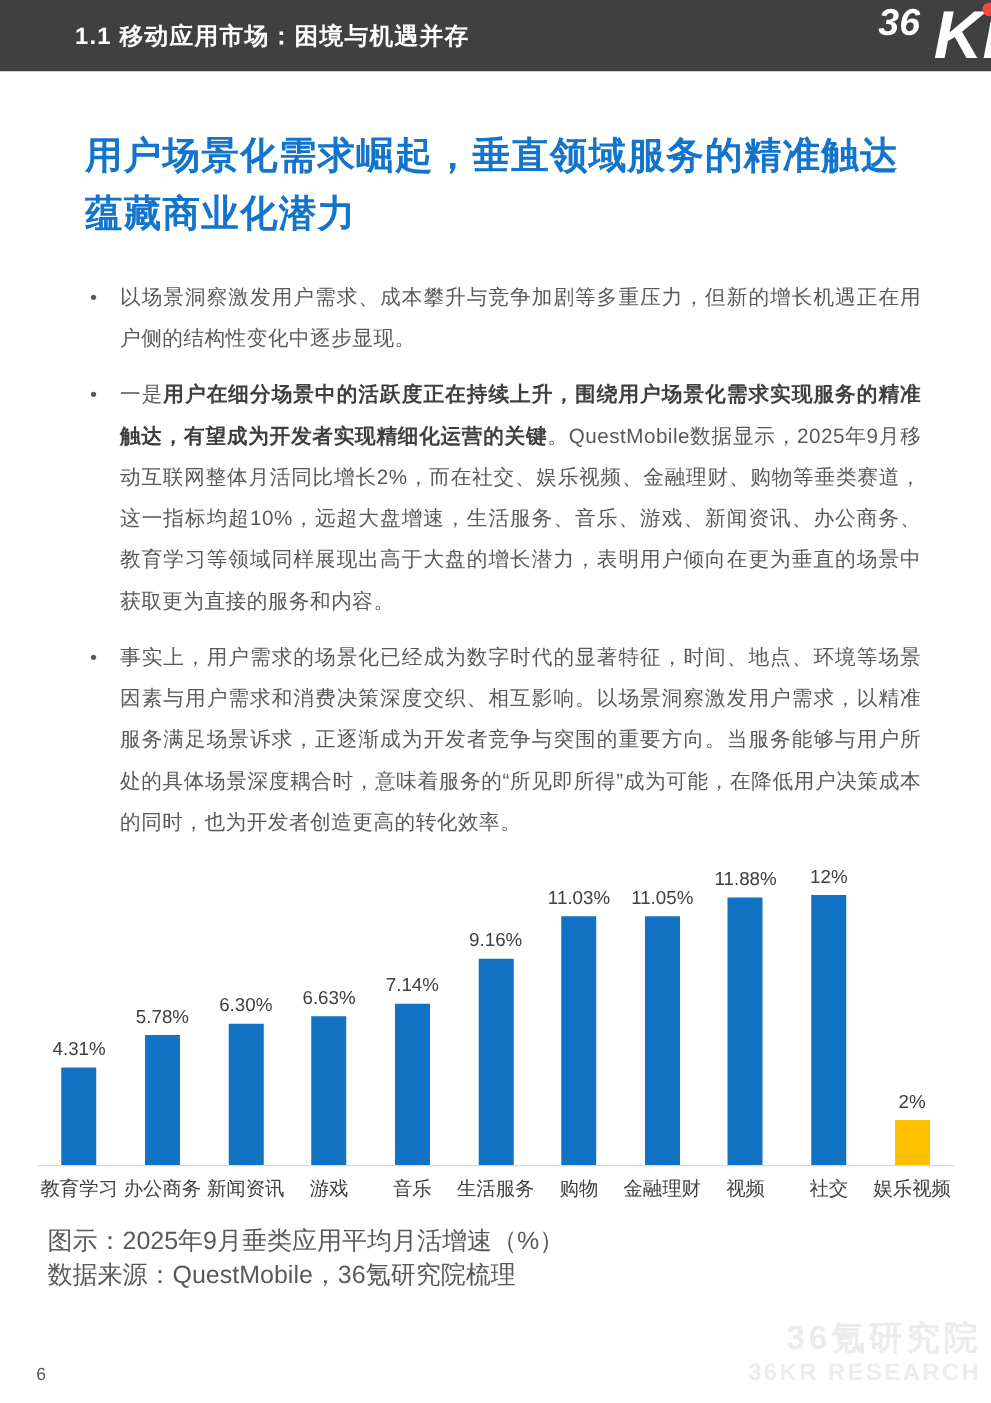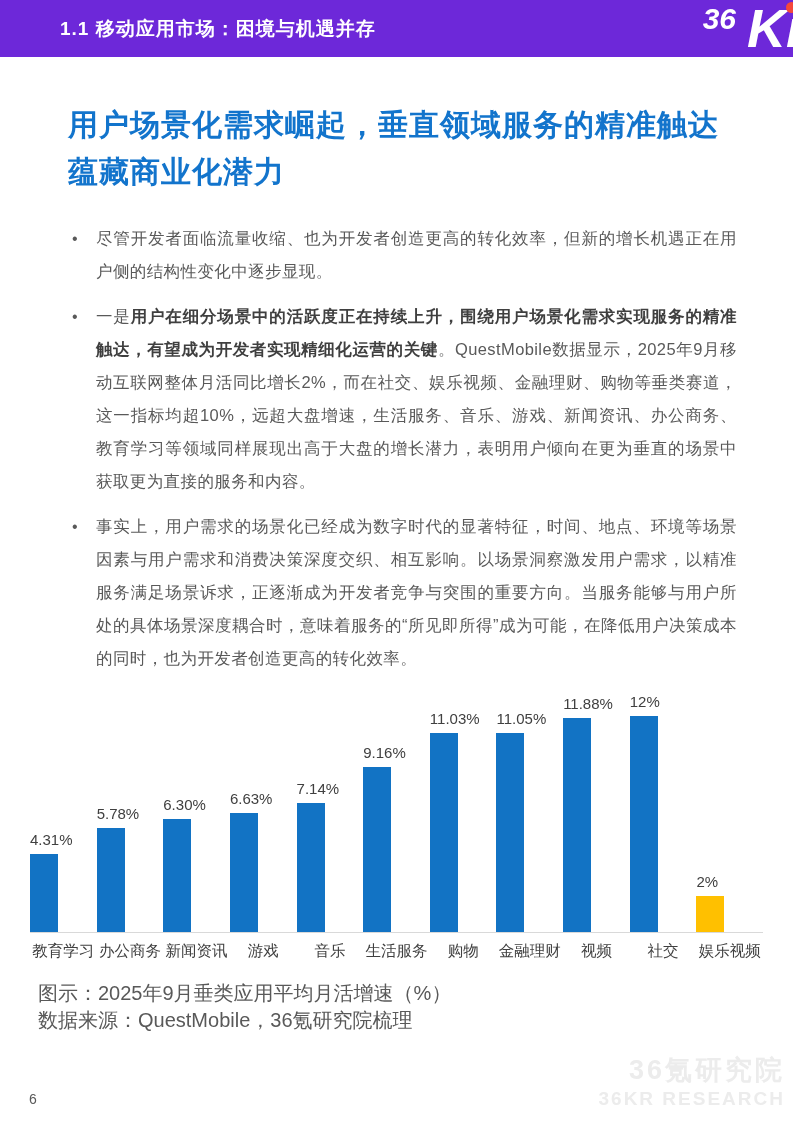--- a/index.html
+++ b/index.html
@@ -6,21 +6,21 @@
   html,body { background:#ffffff; }
   body {
     width:793px; height:1122px;
     font-family:"Liberation Sans","DejaVu Sans",sans-serif;
     position:relative; overflow:hidden;
   }
   .page { width:793px; height:1122px; position:relative; background:#fff; }
 
   
   .header {
-    height:57px; background:#6d28d9; position:relative; overflow:hidden;
+    height:57px; background:#404040; position:relative; overflow:hidden;
     display:flex; align-items:center;
   }
   .header-title {
     color:#ffffff; font-weight:bold; font-size:19px; margin-left:60px;
     letter-spacing:1px;
   }
   .logo { position:absolute; top:0; right:0; width:110px; height:57px; color:#fff; }
   .logo-36 { position:absolute; top:2px; right:57px; font-size:30px; font-weight:bold; font-style:italic; }
   .logo-kr { position:absolute; top:0px; right:-14px; font-size:54px; font-weight:bold; font-style:italic; line-height:57px; }
   .logo-dot { position:absolute; top:2px; right:-4px; width:11px; height:11px; border-radius:50%; background:#F5483B; }
@@ -39,21 +39,21 @@
     text-align:justify; letter-spacing:0.4px;
   }
   .bullet-text b { color:#3F3F3F; }
 
   
   .chart { margin:6px 30px 0 30px; }
   .chart-bars {
     display:flex; align-items:flex-end; height:246px;
     border-bottom:1px solid #D9D9D9;
   }
-  .ccol { flex:1; display:flex; flex-direction:column; align-items:flex-start; justify-content:flex-end; }
+  .ccol { flex:1; display:flex; flex-direction:column; align-items:center; justify-content:flex-end; }
   .bval { font-size:15px; color:#404040; margin-bottom:6px; white-space:nowrap; }
   .bar { width:28px; }
   .chart-x-labels { display:flex; }
   .xlab { flex:1; text-align:center; font-size:15.5px; color:#404040; padding-top:8px; white-space:nowrap; }
 
   .captions { margin:18px 0 0 38px; color:#595959; font-size:20px; line-height:27px; }
 
   
   .page-number { position:absolute; left:29px; bottom:15px; color:#595959; font-size:14px; }
   .watermark { position:absolute; right:8px; bottom:12px; text-align:right; color:#ECECEC; }
@@ -75,21 +75,21 @@
   </div>
 
   <div class="article-title">
     <div>用户场景化需求崛起，垂直领域服务的精准触达</div>
     <div>蕴藏商业化潜力</div>
   </div>
 
   <div class="bullets">
     <div class="bullet">
       <div class="bullet-dot">•</div>
-      <div class="bullet-text">尽管开发者面临流量收缩、也为开发者创造更高的转化效率，但新的增长机遇正在用户侧的结构性变化中逐步显现。</div>
+      <div class="bullet-text">以场景洞察激发用户需求、成本攀升与竞争加剧等多重压力，但新的增长机遇正在用户侧的结构性变化中逐步显现。</div>
     </div>
     <div class="bullet">
       <div class="bullet-dot">•</div>
       <div class="bullet-text"><span>一是</span><b>用户在细分场景中的活跃度正在持续上升，围绕用户场景化需求实现服务的精准触达，有望成为开发者实现精细化运营的关键</b><span>。QuestMobile数据显示，2025年9月移动互联网整体月活同比增长2%，而在社交、娱乐视频、金融理财、购物等垂类赛道，这一指标均超10%，远超大盘增速，生活服务、音乐、游戏、新闻资讯、办公商务、教育学习等领域同样展现出高于大盘的增长潜力，表明用户倾向在更为垂直的场景中获取更为直接的服务和内容。</span></div>
     </div>
     <div class="bullet">
       <div class="bullet-dot">•</div>
       <div class="bullet-text">事实上，用户需求的场景化已经成为数字时代的显著特征，时间、地点、环境等场景因素与用户需求和消费决策深度交织、相互影响。以场景洞察激发用户需求，以精准服务满足场景诉求，正逐渐成为开发者竞争与突围的重要方向。当服务能够与用户所处的具体场景深度耦合时，意味着服务的“所见即所得”成为可能，在降低用户决策成本的同时，也为开发者创造更高的转化效率。</div>
     </div>
   </div>

